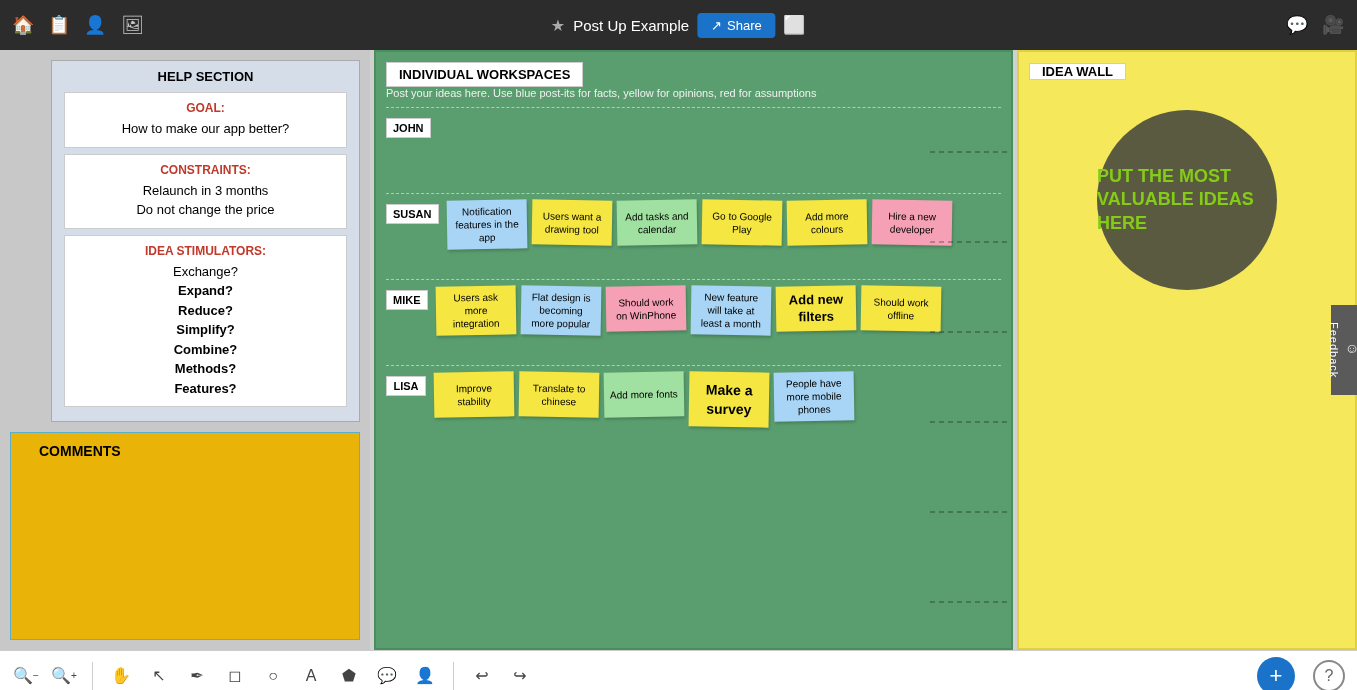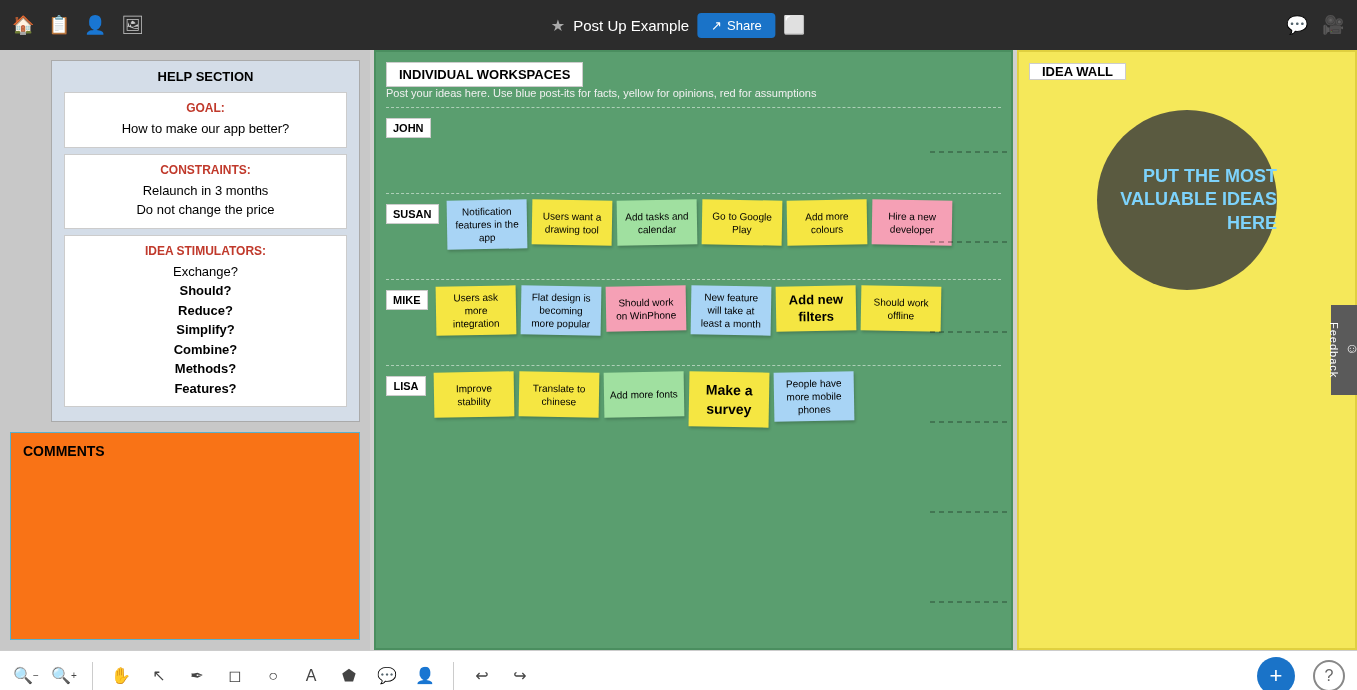--- a/index.html
+++ b/index.html
@@ -61,23 +61,23 @@
       color: #c0392b;
       font-weight: bold;
       font-size: 12px;
       margin-bottom: 4px;
     }
     .section-text {
       font-size: 13px;
       line-height: 1.5;
     }
     .comments-box {
-      background: #f97316;
+      background: #eab308;
       border: 1px solid #5ab0cc;
-      padding: 10px 12px;
+      padding: 10px 28px;
       flex: 1;
     }
     .comments-title {
       font-size: 14px;
       font-weight: bold;
     }
 
     
     #middle-panel {
       flex: 1;
@@ -174,22 +174,22 @@
       margin-bottom: 10px;
     }
     .circle-center {
       width: 180px;
       height: 180px;
       background: #5a5a40;
       border-radius: 50%;
       display: flex;
       align-items: center;
       justify-content: center;
-      text-align: right;
-      color: #7dd3fc;
+      text-align: left;
+      color: #84cc16;
       font-size: 18px;
       font-weight: bold;
       line-height: 1.3;
       margin: 20px auto;
       position: relative;
     }
 
     
     .dashed-lines-svg {
       position: absolute;
@@ -304,21 +304,21 @@
       <div class="constraints-section">
         <div class="section-heading-red">CONSTRAINTS:</div>
         <div class="section-text">
           Relaunch in 3 months<br>Do not change the price
         </div>
       </div>
 
       <div class="stimulators-section">
         <div class="section-heading-red">IDEA STIMULATORS:</div>
         <div class="section-text">
-          Exchange?<br><strong>Should?</strong><br><strong>Reduce?</strong><br><strong>Simplify?</strong><br><strong>Combine?</strong><br><strong>Methods?</strong><br><strong>Features?</strong>
+          Exchange?<br><strong>Expand?</strong><br><strong>Reduce?</strong><br><strong>Simplify?</strong><br><strong>Combine?</strong><br><strong>Methods?</strong><br><strong>Features?</strong>
         </div>
       </div>
     </div>
 
     <div class="comments-box">
       <div class="comments-title">COMMENTS</div>
     </div>
   </div>
 
   <div id="middle-panel" style="position:relative;">

